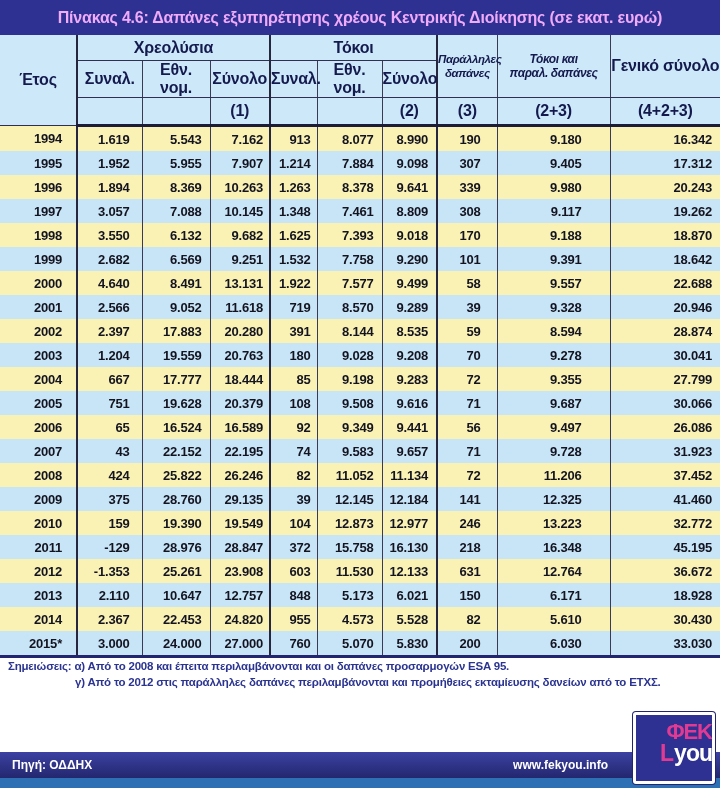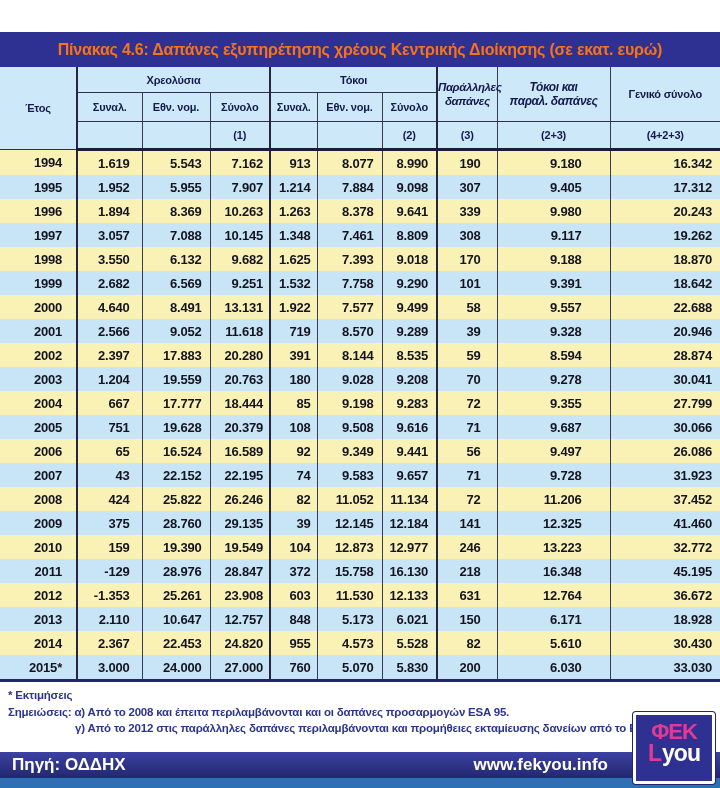--- a/index.html
+++ b/index.html
@@ -7,35 +7,34 @@
     position:relative;
     width:720px;height:788px;
     overflow:hidden;
     background:#fff;
     font-family:"Liberation Sans", sans-serif;
   }
   
   .title-bar{
     height:35px;line-height:35px;
     background:#2e3192;
-    color:#f97316;font-weight:bold;font-size:16px;
+    color:#f0abfc;font-weight:bold;font-size:16px;
     text-align:center;letter-spacing:-0.2px;
     white-space:nowrap;
-    margin-top:32px;
   }
   
   table{
     width:720px;border-collapse:collapse;table-layout:fixed;
     border-bottom:3px solid #23266f;
   }
   col.w0{width:77px}col.w1{width:65px}col.w2{width:68px}col.w3{width:60px}
   col.w4{width:47px}col.w5{width:65px}col.w6{width:55px}col.w7{width:60px}
   col.w8{width:113px}col.w9{width:110px}
   th{
-    background:#cde8f9;color:#141a4d;font-weight:bold;font-size:11px;
+    background:#cde8f9;color:#141a4d;font-weight:bold;font-size:16px;
     text-align:center;vertical-align:middle;padding:0;
     border-bottom:1px solid #2f2f4f;
     letter-spacing:-0.2px;
   }
   .h1 th{height:25px}
   .h2 th{height:28px}
   .h3 th{height:26px;border-bottom:3px solid #1b1b3a;}
   th.wrap{white-space:pre-line;line-height:14px;font-size:12px;letter-spacing:-0.4px;font-style:italic;}
   th.small{font-size:11.5px;}
   .bR{border-right:1px solid #3a3a55;}
@@ -56,34 +55,34 @@
   .notes div{white-space:nowrap;line-height:16px;}
   .note-est{margin:5px 0 1px 8px;}
   .note-a{margin-left:8px;}
   .note-b{margin-left:75px;}
   .note-b2{margin-left:88px;}
   .note-c{margin-left:75px;}
   
   .footer-bar{
     position:absolute;left:0;right:0;bottom:10px;height:26px;
     background:linear-gradient(#3c41a3,#23276f);
-    color:#fff;font-weight:bold;font-size:17px;
+    color:#fff;font-weight:bold;font-size:12px;
     display:flex;justify-content:space-between;align-items:center;
     padding:0 12px;box-sizing:border-box;
   }
   .footer-site{margin-right:100px;text-align:right;}
   .bottom-strip{
     position:absolute;left:0;right:0;bottom:0;height:10px;
     background:#2d70b3;
   }
   .logo{
     position:absolute;right:5px;bottom:4px;width:76px;height:66px;
     background:#2e3192;border:3px solid #fff;border-radius:3px;
     box-shadow:0 0 0 1px #23266f;
-    text-align:center;overflow:hidden;
+    text-align:right;overflow:hidden;
   }
   .logo-top{color:#e13a93;font-weight:bold;font-size:22px;line-height:24px;margin-top:5px;letter-spacing:-1px;}
   .logo-bottom{color:#fff;font-weight:bold;font-size:23px;line-height:23px;margin-top:-2px;letter-spacing:-1px;}
   .logo-l{color:#e13a93;margin-right:1px;}
 </style>
 </head>
 <body>
 
 <div class="page">
 
@@ -395,21 +394,20 @@
           <td class="c5 bR">5.070</td>
           <td class="c6 bR2">5.830</td>
           <td class="c7 bR">200</td>
           <td class="c8 bR">6.030</td>
           <td class="c9">33.030</td>
         </tr>
       </tbody>
   </table>
 
   <div class="notes">
-    <div class="note-est">* Εκτιμήσεις</div>
     <div class="note-a">Σημειώσεις: α) Από το 2008 και έπειτα περιλαμβάνονται και οι δαπάνες προσαρμογών ESA 95.</div>
     <div class="note-c">γ) Από το 2012 στις παράλληλες δαπάνες περιλαμβάνονται και προμήθειες εκταμίευσης δανείων από το ΕΤΧΣ.</div>
   </div>
 
   <div class="footer-bar">
     <span>Πηγή: ΟΔΔΗΧ</span>
     <span class="footer-site">www.fekyou.info</span>
   </div>
   <div class="bottom-strip"></div>
 

